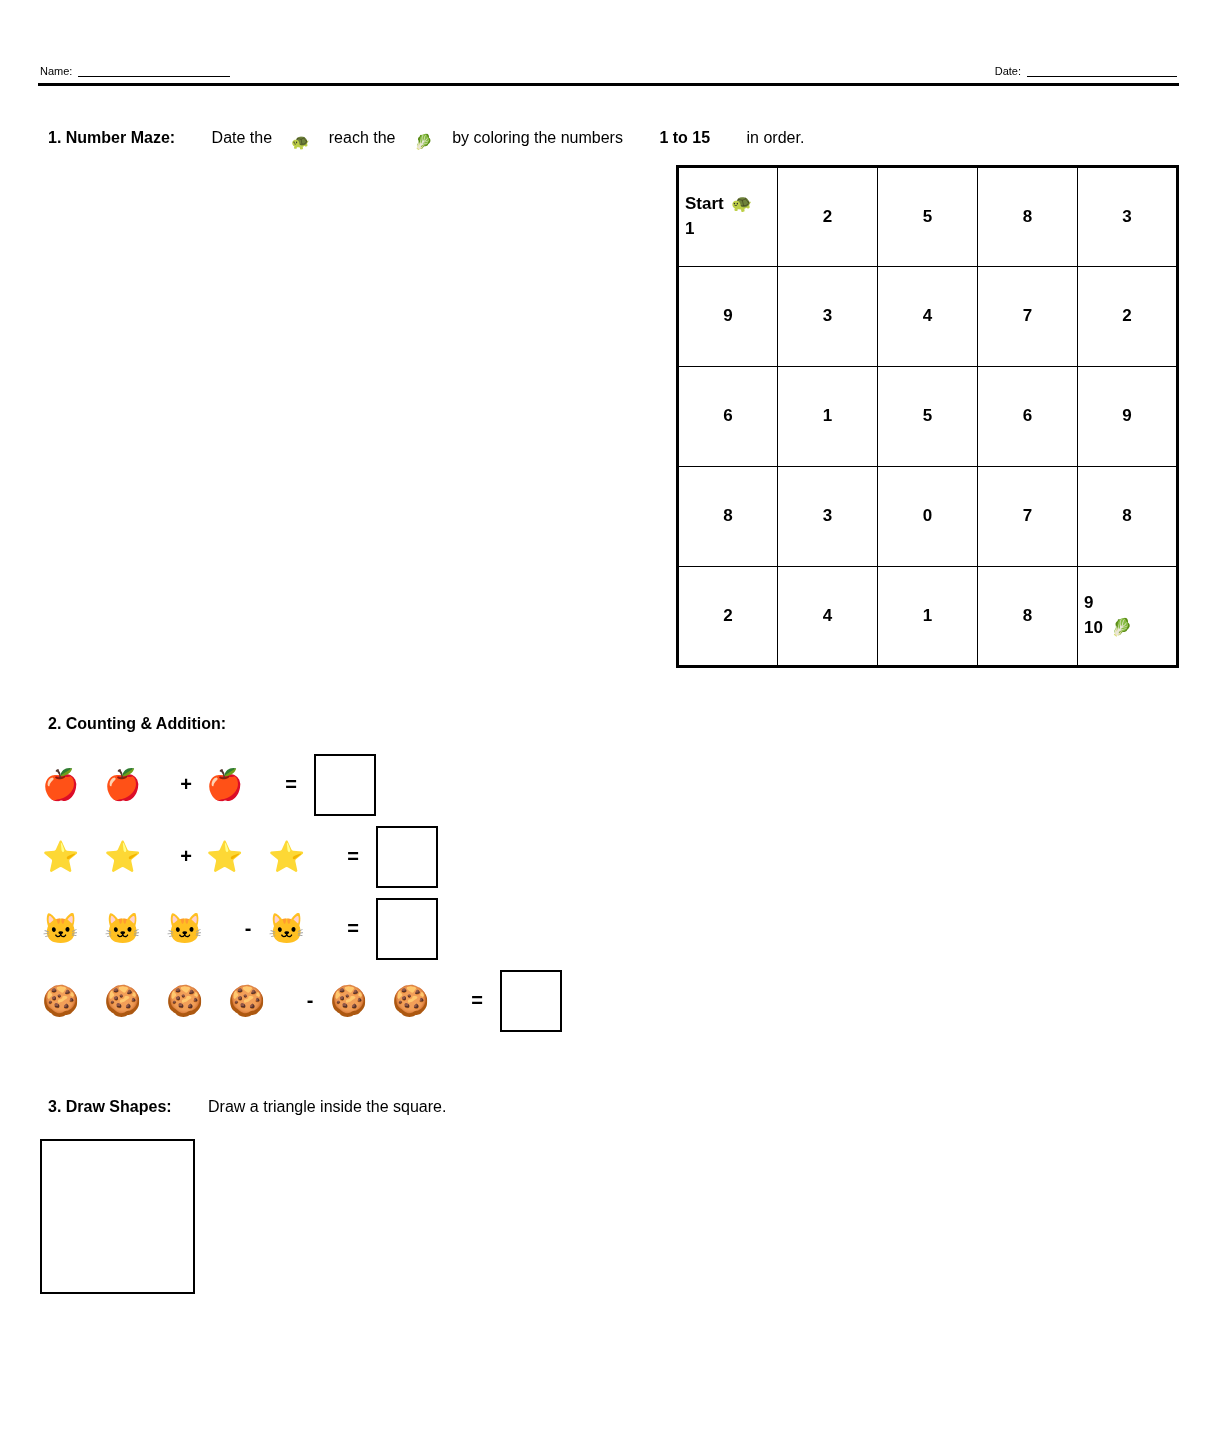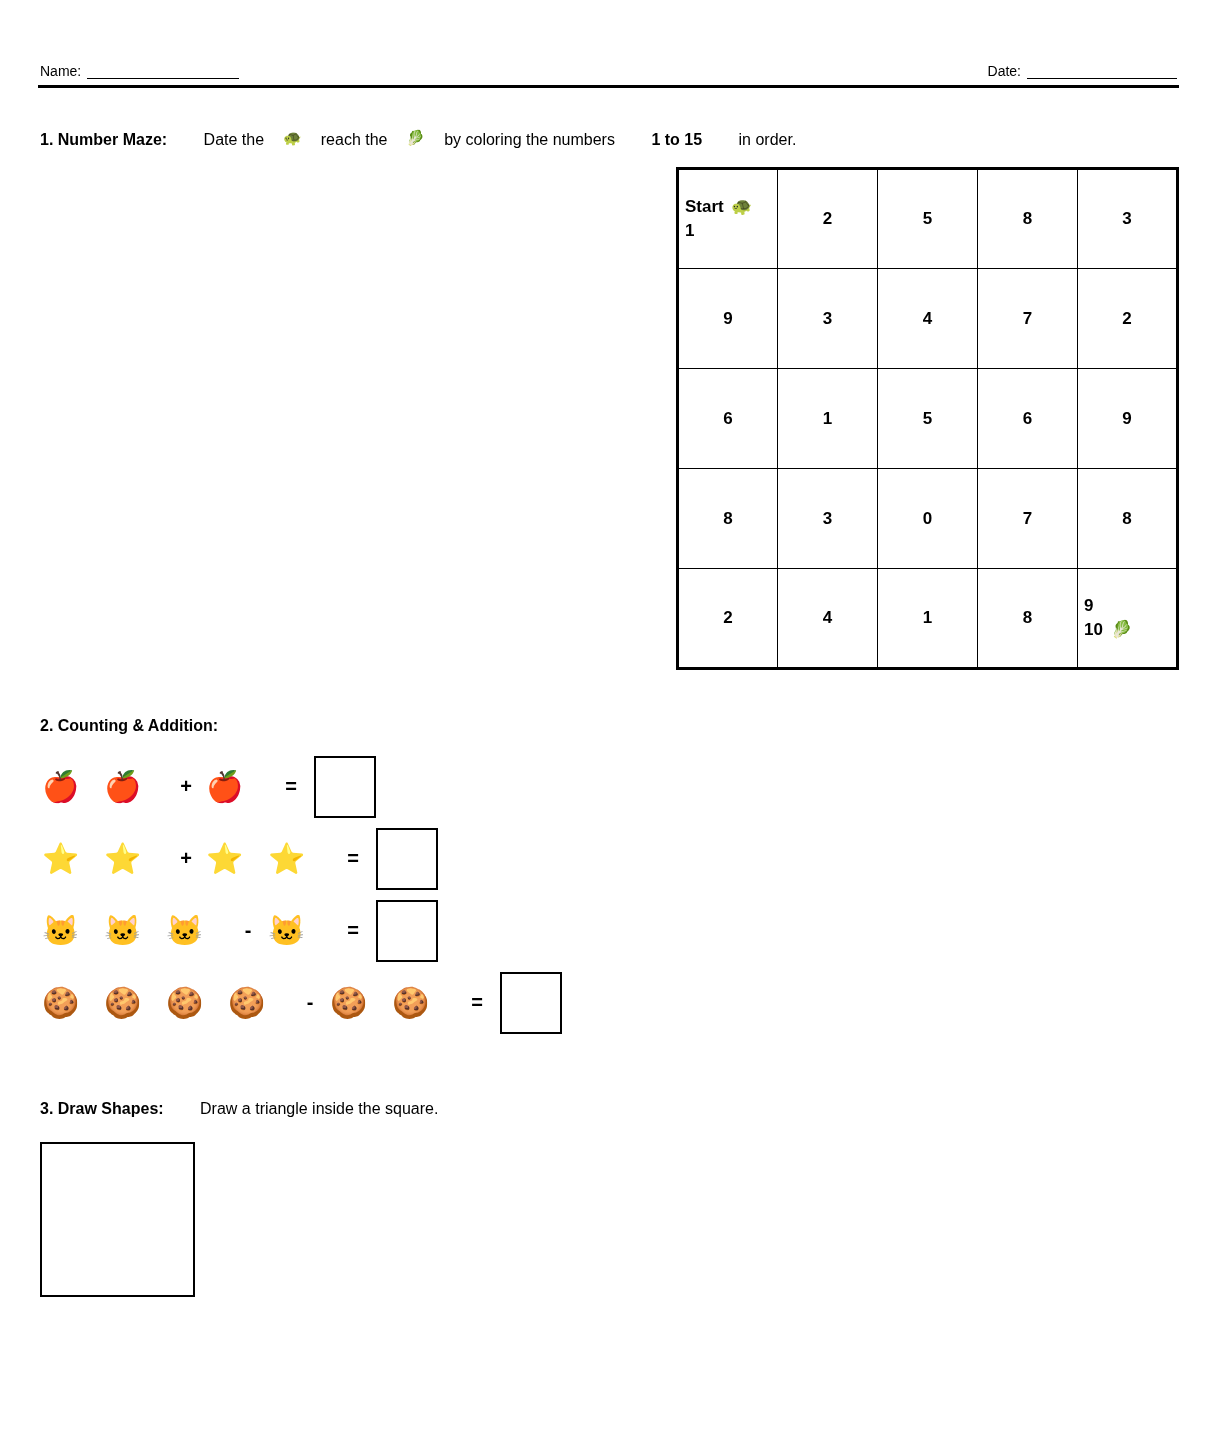--- a/index.html
+++ b/index.html
@@ -34,21 +34,21 @@
     display: flex;
     justify-content: space-between;
     align-items: flex-end;
     margin-top: 20px;
     padding: 0 2px;
   }
   .field {
     display: flex;
     align-items: flex-end;
     gap: 6px;
-    font-size: 14px;
+    font-size: 11px;
   }
   .field-label { line-height: 1.1; }
   .blank-line {
     display: inline-block;
     border-bottom: 1.6px solid #000;
     height: 13px;
   }
   .blank-name { width: 152px; }
   .blank-date { width: 150px; }
 
@@ -56,24 +56,24 @@
     height: 0;
     border: none;
     border-top: 3px solid #000;
     margin: 6px 0 0 0;
   }
 
   
   .section-line {
     font-size: 16px;
     line-height: 1.3;
-    margin: 0;
+    margin: 8px;
     padding-left: 2px;
     display: flex;
-    align-items: flex-start;
+    align-items: flex-end;
     flex-wrap: wrap;
     gap: 16px;
   }
   .section-line .lead { font-weight: bold; }
   .section-line .emphasis { font-weight: bold; }
   .inline-emoji {
     font-size: 15px;
     line-height: 1;
     margin: 0 3px;
     display: inline-block;

